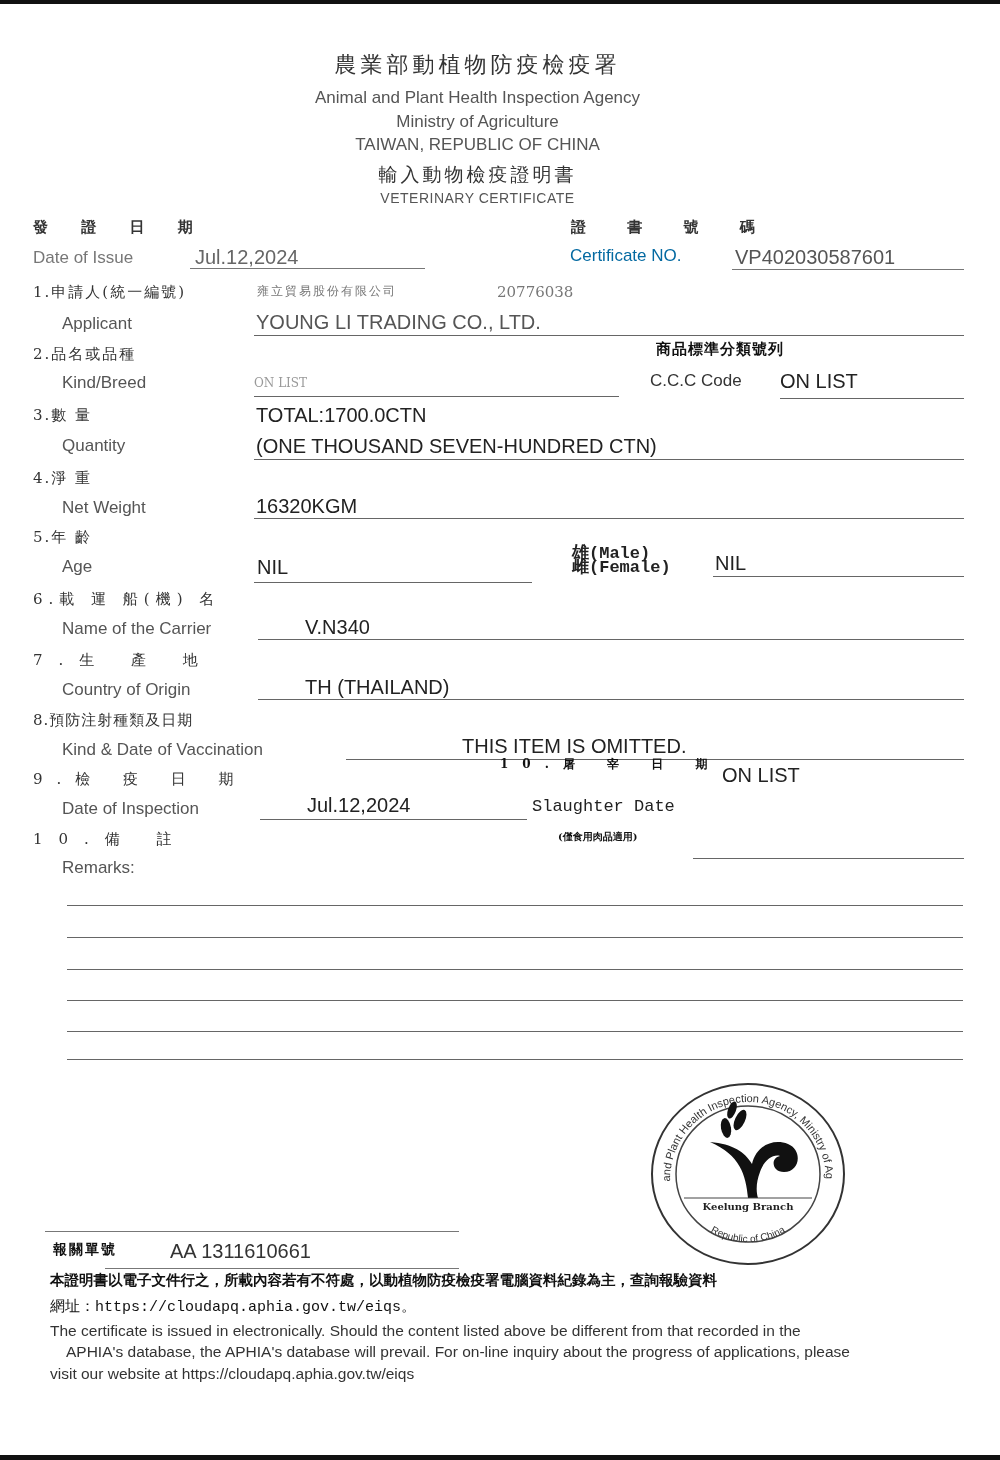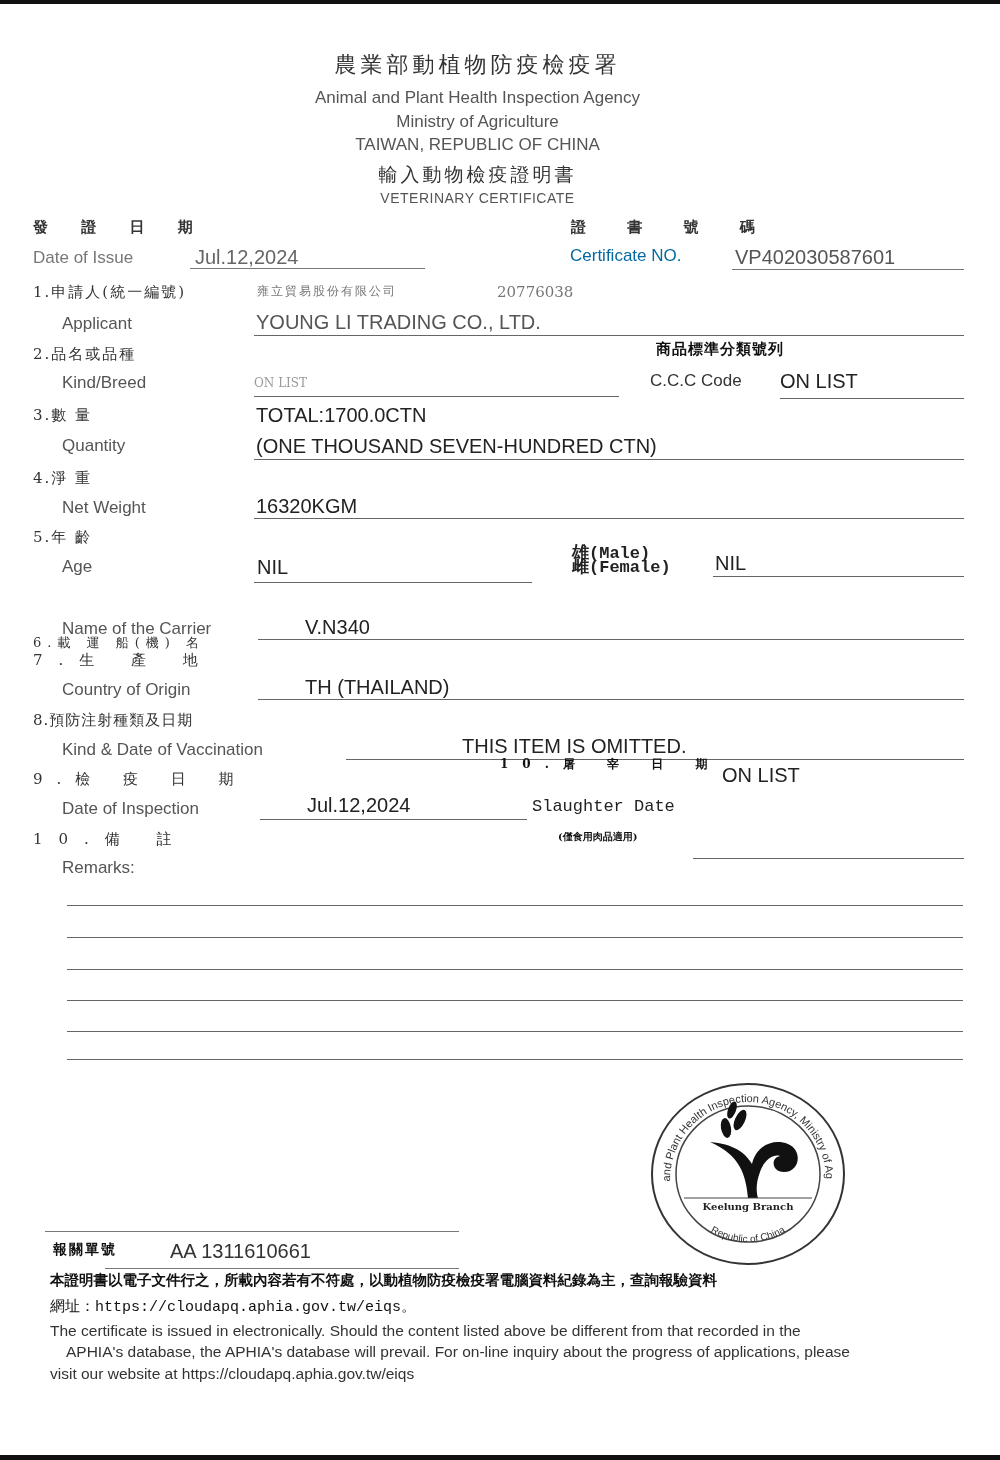--- a/index.html
+++ b/index.html
@@ -77,21 +77,21 @@
 <div class="abs zh" style="left:33px;top:528px;font-size:15px;">5.年 齡</div>
 <div class="abs lbl-mono" style="left:62px;top:557px;">Age</div>
 <div class="abs val" style="left:257px;top:556px;">NIL</div>
 <div class="line" style="left:254px;top:582px;width:278px;"></div>
 
 <div class="abs mono" style="left:572px;top:525px;font-size:17px;color:#222;font-weight:bold;margin-top:16px;">雄(Male)</div>
 <div class="abs mono" style="left:572px;top:555px;font-size:17px;color:#222;font-weight:bold;">雌(Female)</div>
 <div class="abs val" style="left:715px;top:552px;">NIL</div>
 <div class="line" style="left:713px;top:576px;width:251px;"></div>
 
-<div class="abs zh" style="left:33px;top:590px;font-size:13px;letter-spacing:6px;margin-top:44px;">6.載 運 船(機) 名</div>
+<div class="abs zh" style="left:33px;top:590px;font-size:15px;letter-spacing:6px;">6.載 運 船(機) 名</div>
 <div class="abs lbl-mono" style="left:62px;top:619px;">Name of the Carrier</div>
 <div class="abs val" style="left:305px;top:616px;">V.N340</div>
 <div class="line" style="left:258px;top:639px;width:706px;"></div>
 
 <div class="abs zh" style="left:33px;top:651px;font-size:15px;letter-spacing:16px;">7.生 產 地</div>
 <div class="abs lbl-mono" style="left:62px;top:680px;">Country of Origin</div>
 <div class="abs val" style="left:305px;top:676px;">TH (THAILAND)</div>
 <div class="line" style="left:258px;top:699px;width:706px;"></div>
 
 <div class="abs zh" style="left:33px;top:711px;font-size:15px;letter-spacing:1px;">8.預防注射種類及日期</div>

